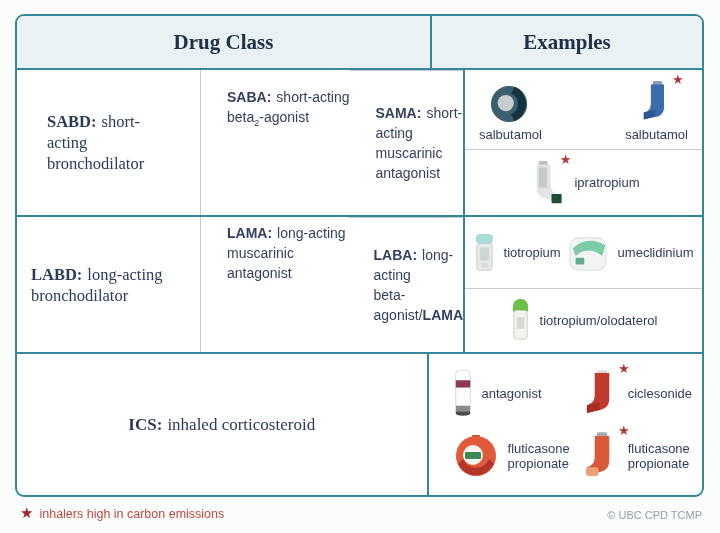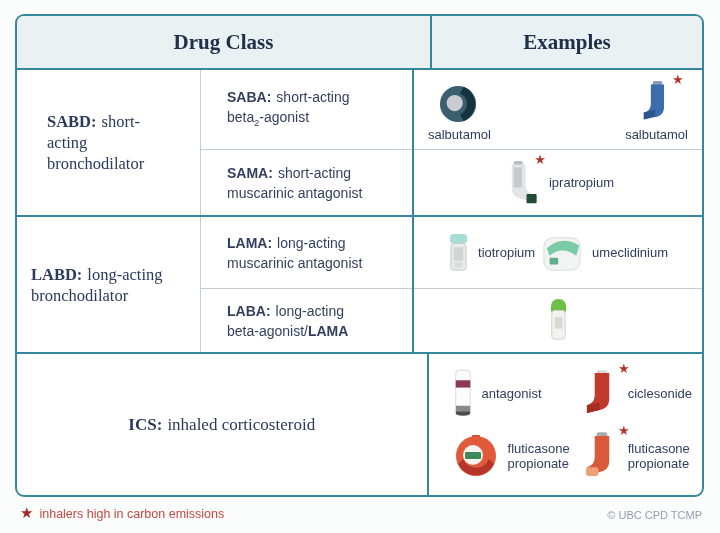--- a/index.html
+++ b/index.html
@@ -31,21 +31,21 @@
   .class-cell {
     width:183px; box-sizing:border-box; display:flex; align-items:center;
     padding:0 6px 0 14px; font-family:"Liberation Serif", serif;
     font-size:16.5px; line-height:21px; color:#2b3a5c;
   }
   .class-cell .abbr, .subcell .abbr { font-weight:700; margin-right:5px; }
   .class-cell-merged {
     width:413px; box-sizing:border-box; display:flex; align-items:center; justify-content:center;
     font-family:"Liberation Serif", serif; font-size:17px; color:#2b3a5c;
   }
-  .subcol { width:212px; box-sizing:border-box; display:flex; flex-direction:column; border-left:1px solid #c6ccd2; }
+  .subcol { width:263px; box-sizing:border-box; display:flex; flex-direction:row; border-left:1px solid #c6ccd2; }
   .subcell { display:flex; align-items:center; padding-left:26px; font-size:14px; line-height:20px; color:#333f5e; box-sizing:border-box; }
   .subcell + .subcell { border-top:1px solid #c6ccd2; }
   .sub-top-saba { height:79px; } .sub-bot { flex:1; }
   .sub-top-lama { height:71px; }
   sub { font-size:9px; }
 
   .excol { flex:1; border-left:2px solid #35889c; display:flex; flex-direction:column; }
   .excell { display:flex; align-items:center; justify-content:center; box-sizing:border-box; }
   .excell + .excell { border-top:1px solid #c6ccd2; }
   .ex-top-saba { height:79px; } .ex-bot { flex:1; }
@@ -172,20 +172,21 @@
         </div>
         <div class="excell ex-bot">
           <div class="ex-item-h">
             <span class="device">
               <svg width="21" height="46" viewBox="0 0 22 48">
                 <path d="M3,10 Q3,1 11,1 Q19,1 19,10 l0,4 h-16 z" fill="#6cbf47"></path>
                 <rect x="4" y="13" width="14" height="30" rx="3" fill="#f3f2ef" stroke="#cfcfca" stroke-width="1"></rect>
                 <rect x="7" y="20" width="8" height="12" fill="#d8d8d2"></rect>
               </svg>
             </span>
+            <div class="ex-label">tiotropium/olodaterol</div>
           </div>
         </div>
       </div>
     </div>
 
     <div class="trow row-ics">
       <div class="class-cell-merged">
         <p style="margin:0"><span class="abbr" style="font-weight:700; margin-right:5px">ICS:</span><span>inhaled corticosteroid</span></p>
       </div>
       <div class="excol">

